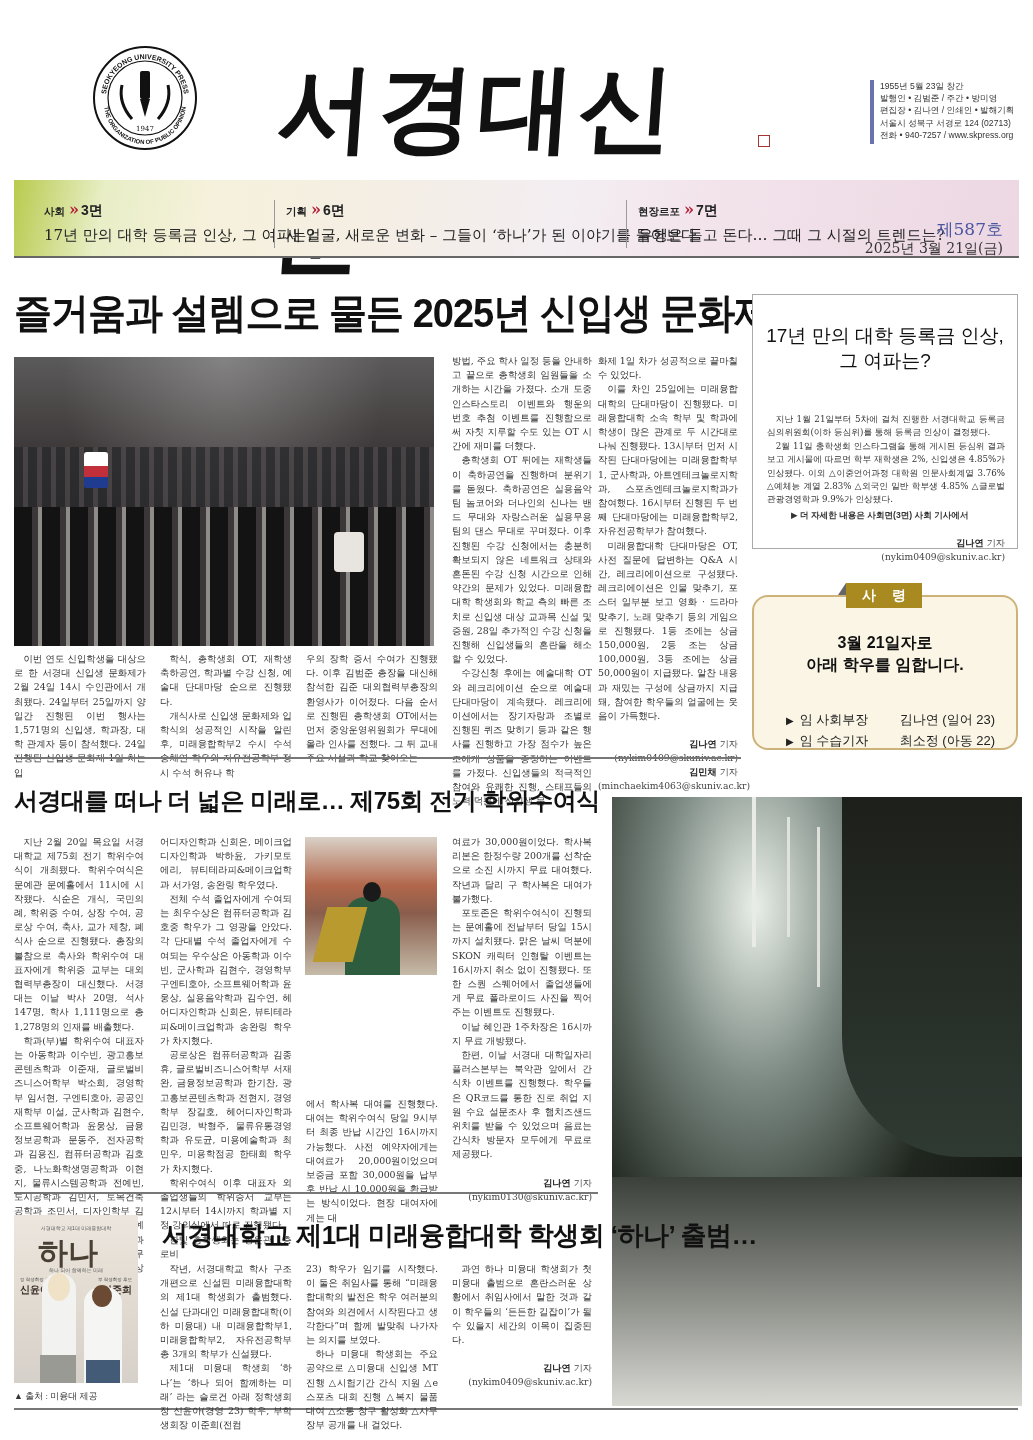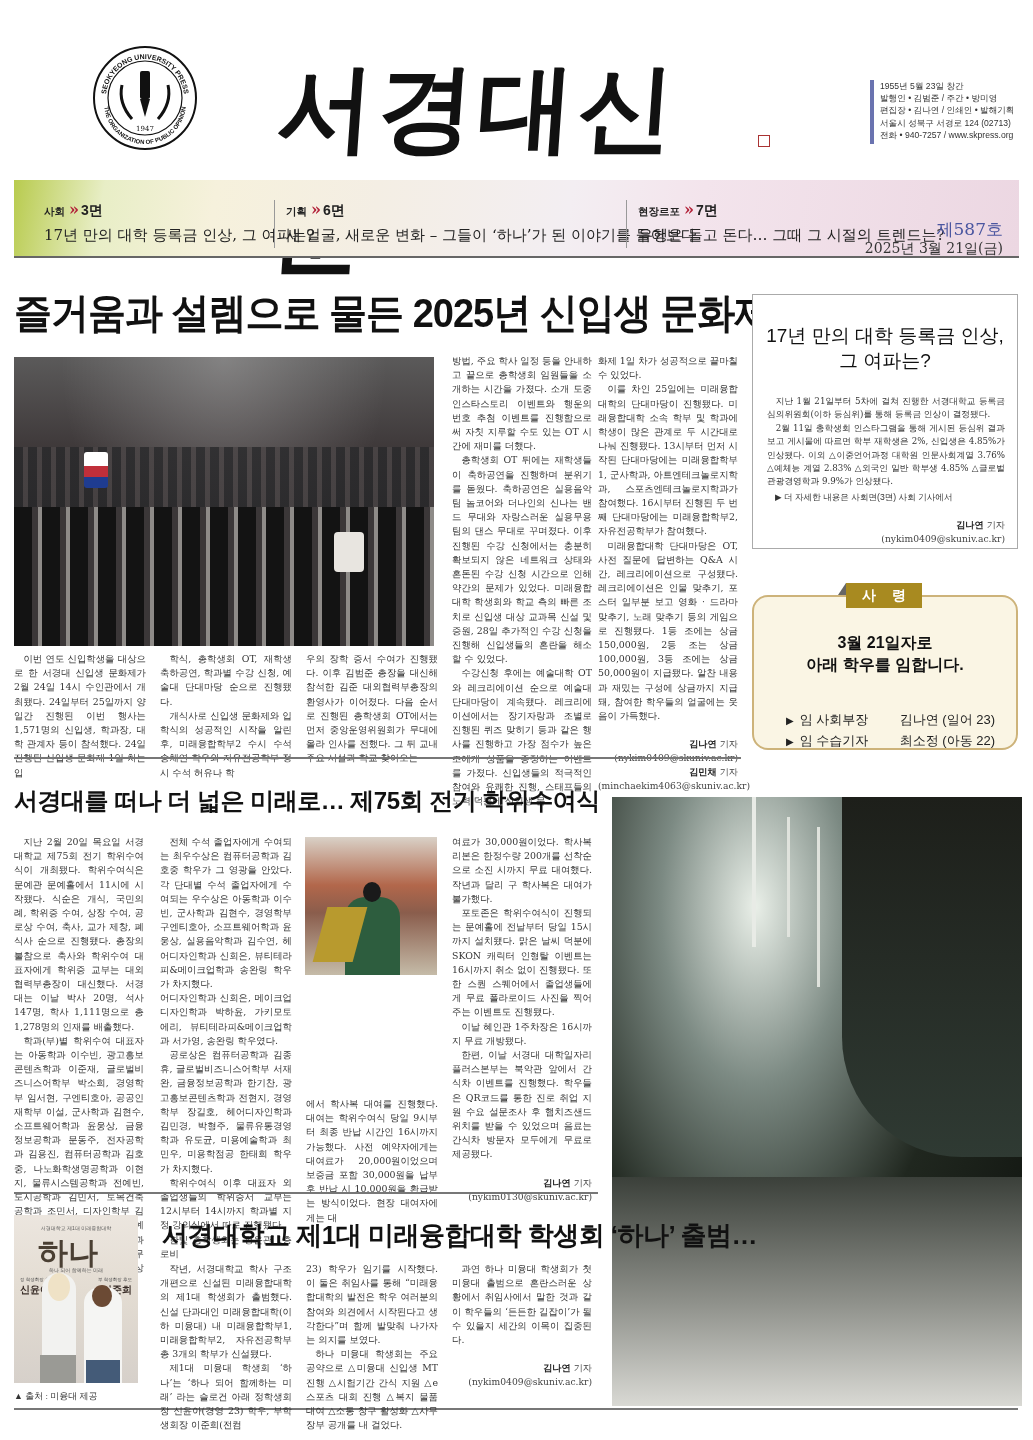--- a/index.html
+++ b/index.html
@@ -49,21 +49,21 @@
   #photo-grad { left: 305px; top: 837px; width: 132px; height: 138px;
     background: linear-gradient(180deg, #d9d1c7 0%, #b2674b 35%, #8a5d4c 55%, #c5bba8 100%); }
   #photo-hanok { left: 612px; top: 797px; width: 410px; height: 609px;
     background: radial-gradient(ellipse at 35% 18%, #e9efe8 0%, #7c8a83 25%, #20271f 55%, #0d100c 100%); }
   #photo-poster { left: 14px; top: 1215px; width: 124px; height: 168px;
     background: linear-gradient(180deg, #ece6df 0%, #e3dcd2 45%, #d6d0ca 100%); }
 
   
   #box-tuition { left: 752px; top: 294px; width: 266px; height: 255px; border: 1px solid #aaa; background: #fff; }
   #box-tuition h2 { font-family: "Liberation Sans", sans-serif; font-weight: normal; font-size: 19px; line-height: 25px; text-align: center; margin-top: 28px; color: #111; }
-  #box-tuition .col { left: 14px; top: 100px; width: 238px; font-size: 8.7px; line-height: 13.4px; }
+  #box-tuition .col { left: 14px; top: 118px; width: 238px; font-size: 8.7px; line-height: 13.4px; }
 
   
   #box-appoint { left: 752px; top: 595px; width: 266px; height: 155px; background: #faf5e4; border: 2px solid #cdb37a; border-radius: 16px; }
   #appoint-tab { left: 846px; top: 583px; width: 76px; height: 25px; background: #a88a20; color: #fff; font-family: "Liberation Sans", sans-serif; font-weight: bold; font-size: 14px; text-align: center; line-height: 25px; letter-spacing: 16px; text-indent: 16px; }
   #appoint-tab-corner { left: 838px; top: 583px; width: 0; height: 0; border-bottom: 12px solid #666; border-left: 8px solid transparent; }
   #appoint-title { left: 752px; top: 632px; width: 266px; text-align: center; font-family: "Liberation Sans", sans-serif; font-weight: bold; font-size: 16px; line-height: 22px; color: #111; }
   .appoint-row { position: absolute; left: 786px; font-family: "Liberation Sans", sans-serif; font-size: 13px; color: #222; margin-top: 16px; }
   .appoint-row .arrow { font-size: 10px; margin-right: 6px; }
   .appoint-row .role { display: inline-block; width: 100px; }
 
@@ -153,21 +153,21 @@
 </div>
 <div class="rule" style="left:14px;top:757px;width:727px;"></div>
 
 <div class="abs" id="box-tuition">
   <h2>
     <span>17년 만의 대학 등록금 인상,</span><br><span>그 여파는?</span>
   </h2>
   <div class="col">
     <p>지난 1월 21일부터 5차에 걸쳐 진행한 서경대학교 등록금심의위원회(이하 등심위)를 통해 등록금 인상이 결정됐다.</p>
     <p>2월 11일 총학생회 인스타그램을 통해 게시된 등심위 결과 보고 게시물에 따르면 학부 재학생은 2%, 신입생은 4.85%가 인상됐다. 이외 △이중언어과정 대학원 인문사회계열 3.76% △예체능 계열 2.83% △외국인 일반 학부생 4.85% △글로벌관광경영학과 9.9%가 인상됐다.</p>
-    <div class="sans" style="font-weight:normal;font-size:8.6px;margin-top:2px;padding-left:8px;">▶ 더 자세한 내용은 사회면(3면) 사회 기사에서</div>
+    <div class="sans" style="font-weight:bold;font-size:8.6px;margin-top:2px;padding-left:8px;margin-left:16px;">▶ 더 자세한 내용은 사회면(3면) 사회 기사에서</div>
     <div class="byline" style="margin-top:14px;">
       <b>김나연</b> <span>기자</span><br>
       <span>(nykim0409@skuniv.ac.kr)</span>
     </div>
   </div>
 </div>
 
 <div class="abs" id="box-appoint"></div>
 <div class="abs" id="appoint-tab-corner"></div>
 <div class="abs" id="appoint-tab">사령</div>
@@ -180,22 +180,22 @@
 <div class="appoint-row" style="top:716px;">
   <span class="arrow">▶</span><span class="role">임  수습기자</span><span>최소정 (아동 22)</span>
 </div>
 
 <div class="abs hl" id="hl-grad">서경대를 떠나 더 넓은 미래로… 제75회 전기 학위수여식</div>
 <div class="col" style="left:14px;top:835px;width:130px;">
   <p>지난 2월 20일 목요일 서경대학교 제75회 전기 학위수여식이 개최됐다. 학위수여식은 문예관 문예홀에서 11시에 시작됐다. 식순은 개식, 국민의례, 학위증 수여, 상장 수여, 공로상 수여, 축사, 교가 제창, 폐식사 순으로 진행됐다. 총장의 불참으로 축사와 학위수여 대표자에게 학위증 교부는 대외협력부총장이 대신했다. 서경대는 이날 박사 20명, 석사 147명, 학사 1,111명으로 총 1,278명의 인재를 배출했다.</p>
   <p>학과(부)별 학위수여 대표자는 아동학과 이수빈, 광고홍보콘텐츠학과 이준재, 글로벌비즈니스어학부 박소희, 경영학부 임서현, 구엔티호아, 공공인재학부 이설, 군사학과 김현수, 소프트웨어학과 윤웅상, 금융정보공학과 문동주, 전자공학과 김용진, 컴퓨터공학과 김호중, 나노화학생명공학과 이현지, 물류시스템공학과 전예빈, 도시공학과 김민서, 토목건축공학과 조민서, 디자인학부 김태준, 음악학부 서예광, 공연예술학부 박소윤, 실용음악학과 김수연, 뮤지컬학과 박소연, 무용예술학과 이다은, 영화영상학과 원희진, 헤</p>
 </div>
 <div class="col" style="left:160px;top:835px;width:132px;">
+  <p style="text-indent:0">어디자인학과 신회은, 메이크업디자인학과 박하윤, 가키모토 에리, 뷰티테라피&amp;메이크업학과 서가영, 송완링 학우였다.</p>
   <p>전체 수석 졸업자에게 수여되는 최우수상은 컴퓨터공학과 김호중 학우가 그 영광을 안았다. 각 단대별 수석 졸업자에게 수여되는 우수상은 아동학과 이수빈, 군사학과 김현수, 경영학부 구엔티호아, 소프트웨어학과 윤웅상, 실용음악학과 김수연, 헤어디자인학과 신회은, 뷰티테라피&amp;메이크업학과 송완링 학우가 차지했다.</p>
-  <p style="text-indent:0">어디자인학과 신회은, 메이크업디자인학과 박하윤, 가키모토 에리, 뷰티테라피&amp;메이크업학과 서가영, 송완링 학우였다.</p>
   <p>공로상은 컴퓨터공학과 김종휴, 글로벌비즈니스어학부 서재완, 금융정보공학과 한기찬, 광고홍보콘텐츠학과 전현지, 경영학부 장길호, 헤어디자인학과 김민경, 박형주, 물류유통경영학과 유도균, 미용예술학과 최민우, 미용학점공 한태희 학우가 차지했다.</p>
   <p>학위수여식 이후 대표자 외 졸업생들의 학위증서 교부는 12시부터 14시까지 학과별 지정 강의실에서 따로 진행됐다.</p>
   <p>한빛 총학생회는 청운관 1층 로비</p>
 </div>
 <div class="photo" id="photo-grad">
   <div class="abs" style="left:40px;top:60px;width:55px;height:78px;background:#2d5d3e;border-radius:20px 20px 0 0;"></div>
   <div class="abs" style="left:15px;top:70px;width:40px;height:55px;background:#b89a2e;transform:skewX(-15deg);"></div>
   <div class="abs" style="left:58px;top:45px;width:18px;height:20px;background:#1a1a1a;border-radius:50%;"></div>
 </div>
 <div class="col" style="left:306px;top:1097px;width:132px;">

